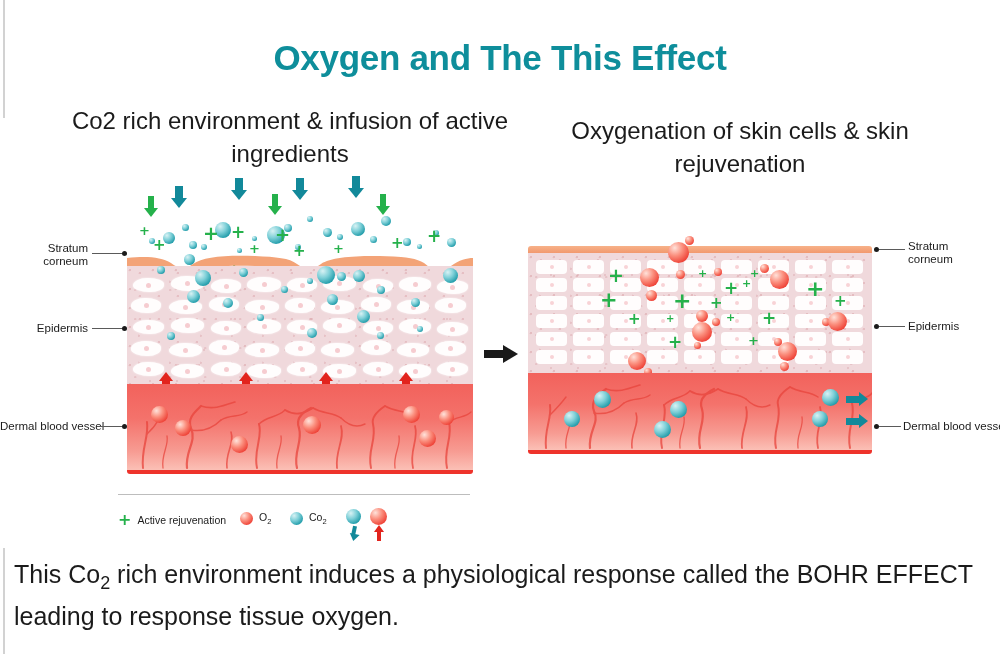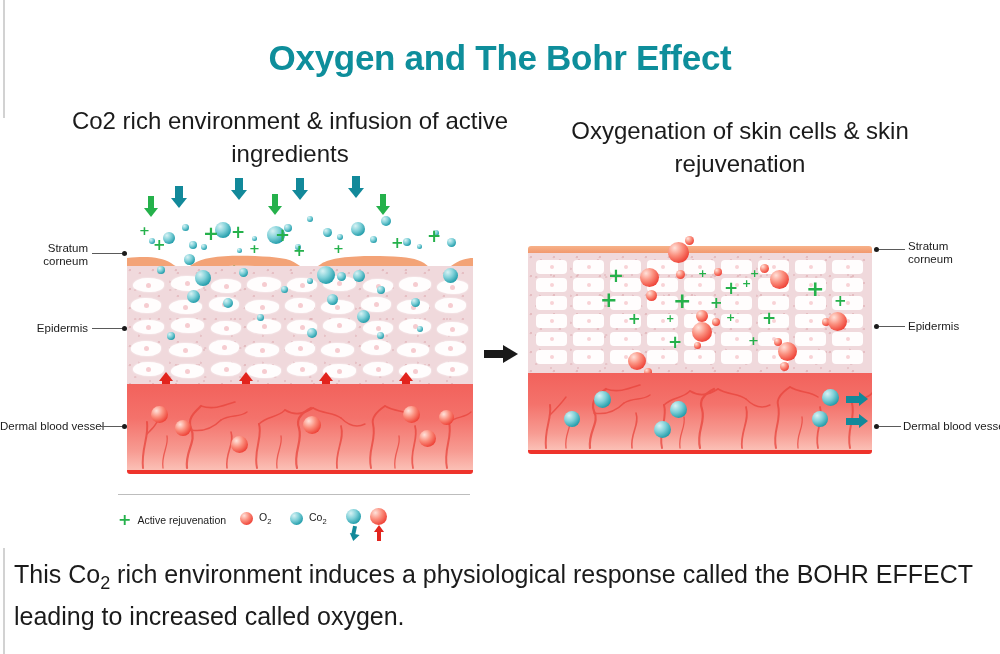--- a/index.html
+++ b/index.html
@@ -272,21 +272,21 @@
     line-height: 33px;
     color: #1b1b1b;
   }
 </style>
 </head>
 <body>
 
 <div class="edge-border top"></div>
 <div class="edge-border bottom"></div>
 
-<div id="page-title">Oxygen and The Bohr Effect</div>
+<div id="page-title">Oxygen and The This Effect</div>
 
 <div class="panel-heading" id="heading-left">Co2 rich environment &amp; infusion of active ingredients</div>
 <div class="panel-heading" id="heading-right">Oxygenation of skin cells &amp; skin rejuvenation</div>
 
 <div id="diagram-stage">
 
   <div class="panel" id="panel-left">
 
     <div>
       <div class="tri-down-teal" style="left:44px; top:12px;"></div>
@@ -912,13 +912,13 @@
       <span class="bubble co2" style="left:0px; top:0px; width:15px; height:15px;"></span>
       <span class="arrow-teal-shaft" style="left:6px; top:17px; width:4px; height:10px; transform:rotate(12deg);"></span>
       <span style="position:absolute; left:3px; top:25px; width:0; height:0; border-left:5px solid transparent; border-right:5px solid transparent; border-top:7px solid #12899a; transform:rotate(12deg);"></span>
       <span class="bubble o2" style="left:24px; top:-1px; width:17px; height:17px;"></span>
       <span class="arrow-red-shaft" style="left:31px; top:22px; width:4px; height:10px;"></span>
       <span style="position:absolute; left:28px; top:16px; width:0; height:0; border-left:5px solid transparent; border-right:5px solid transparent; border-bottom:7px solid #e2241d;"></span>
     </div>
   </div>
 </div>
 
-<div id="caption"><span>This Co</span><sub>2</sub><span> rich environment induces a physiological response called the BOHR EFFECT leading to increased called oxygen.</span></div>
+<div id="caption"><span>This Co</span><sub>2</sub><span> rich environment induces a physiological response called the BOHR EFFECT leading to response tissue oxygen.</span></div>
 
 </body></html>

